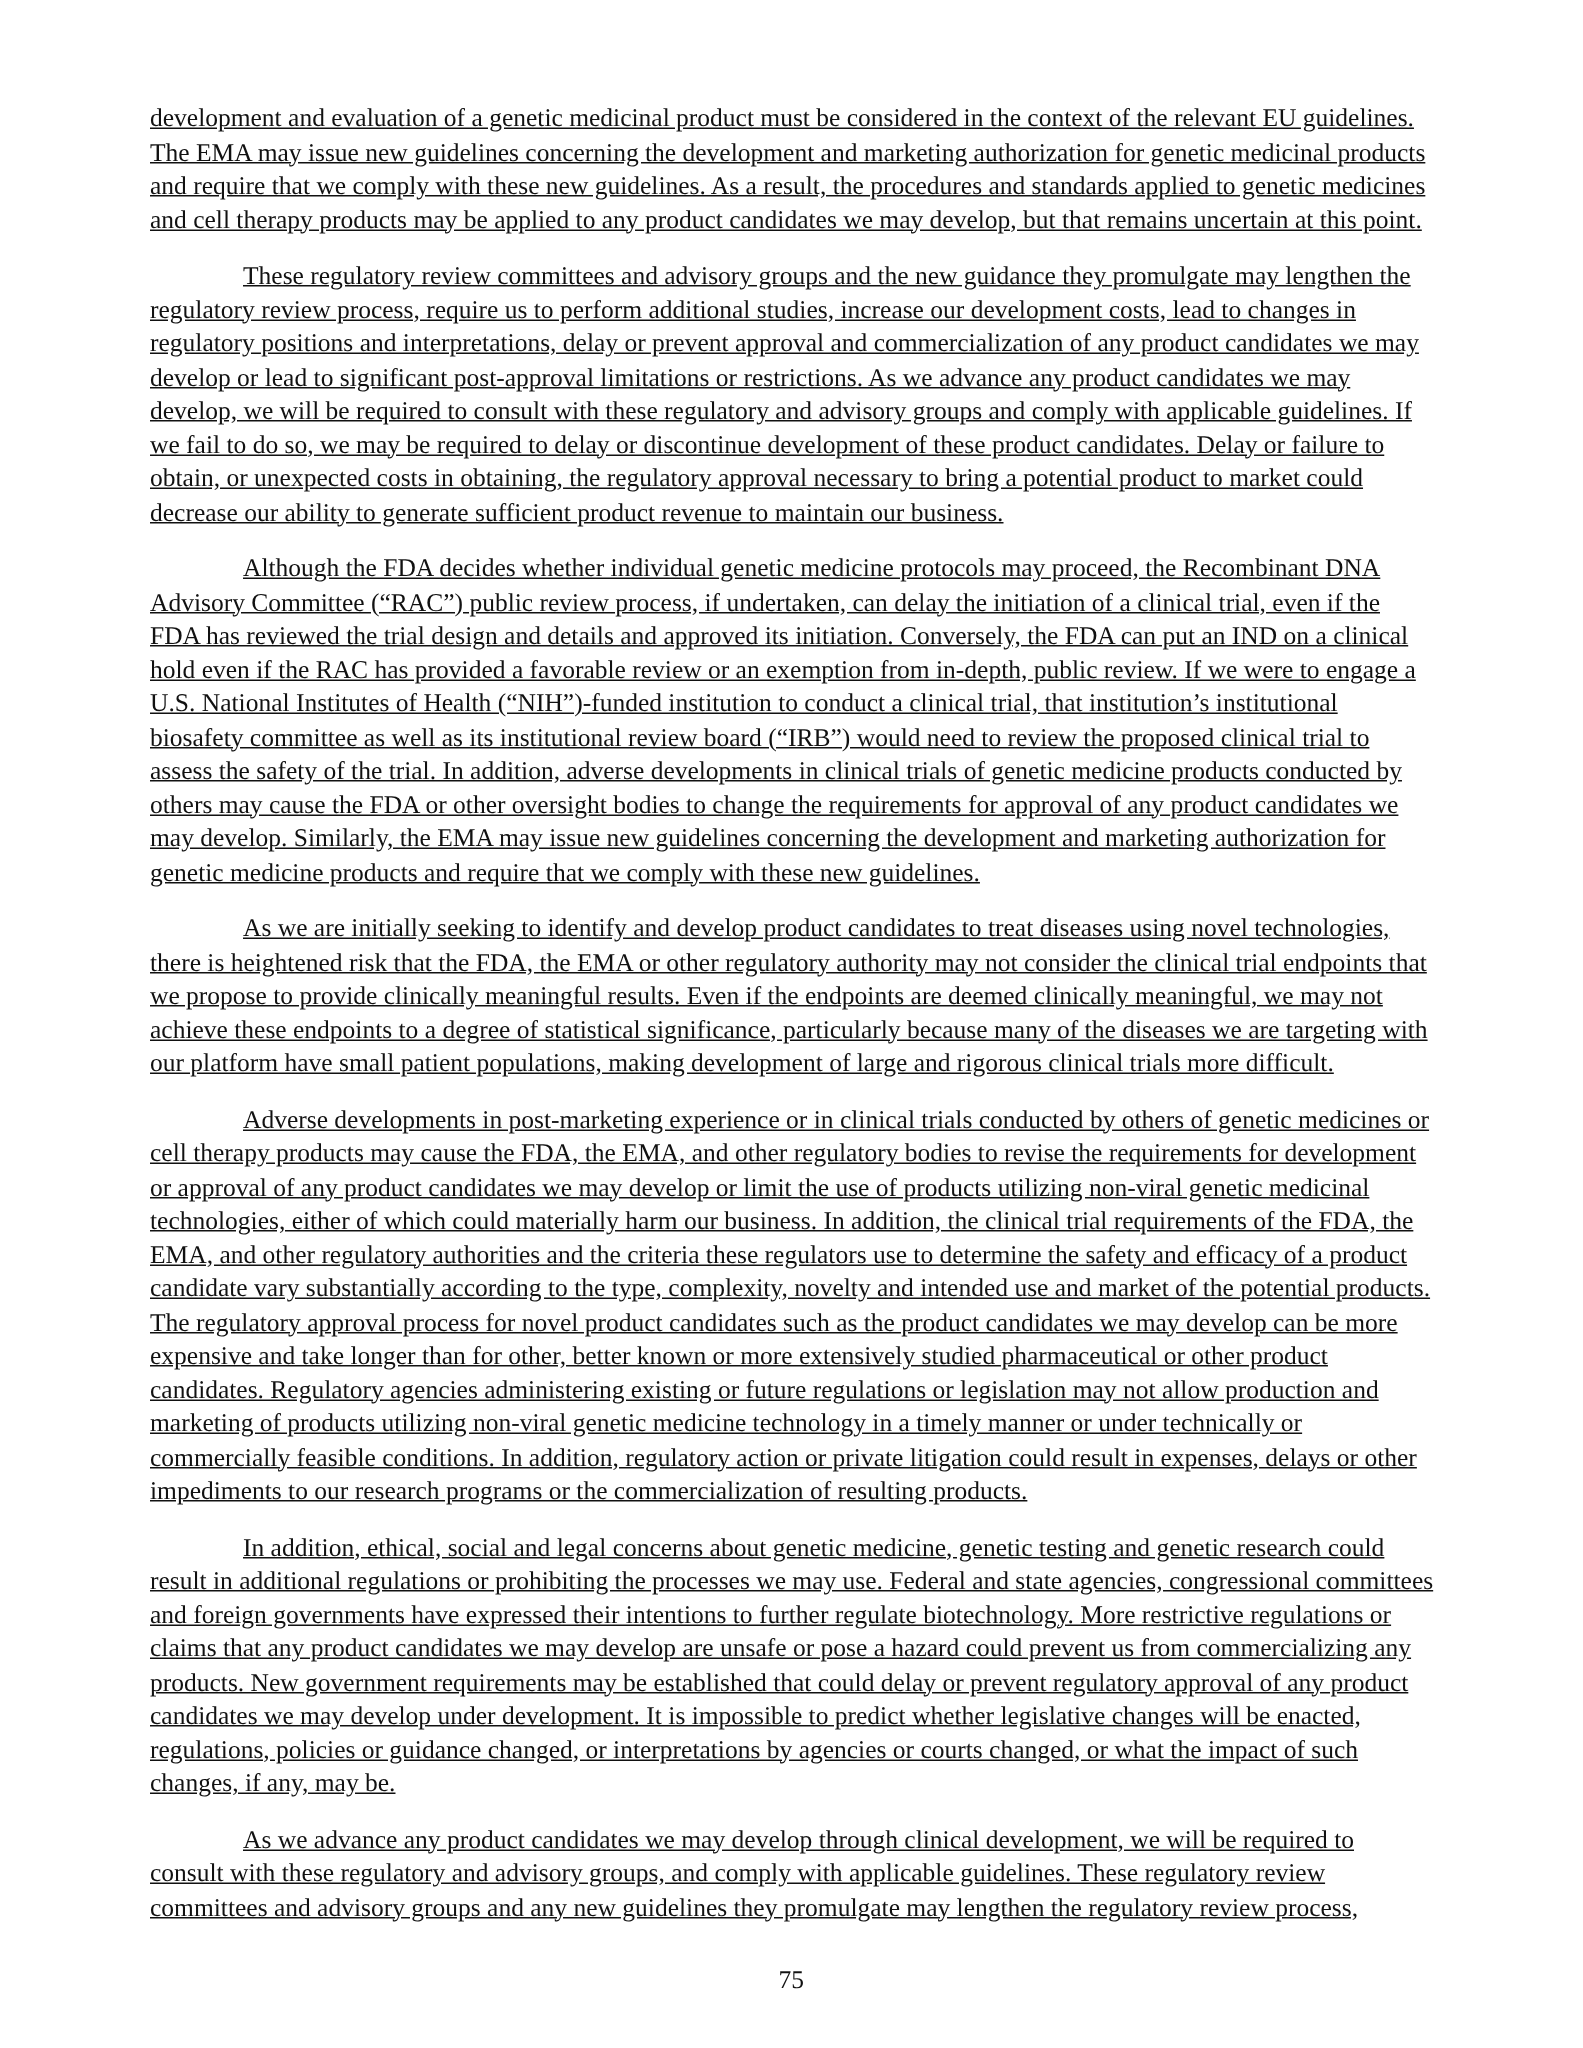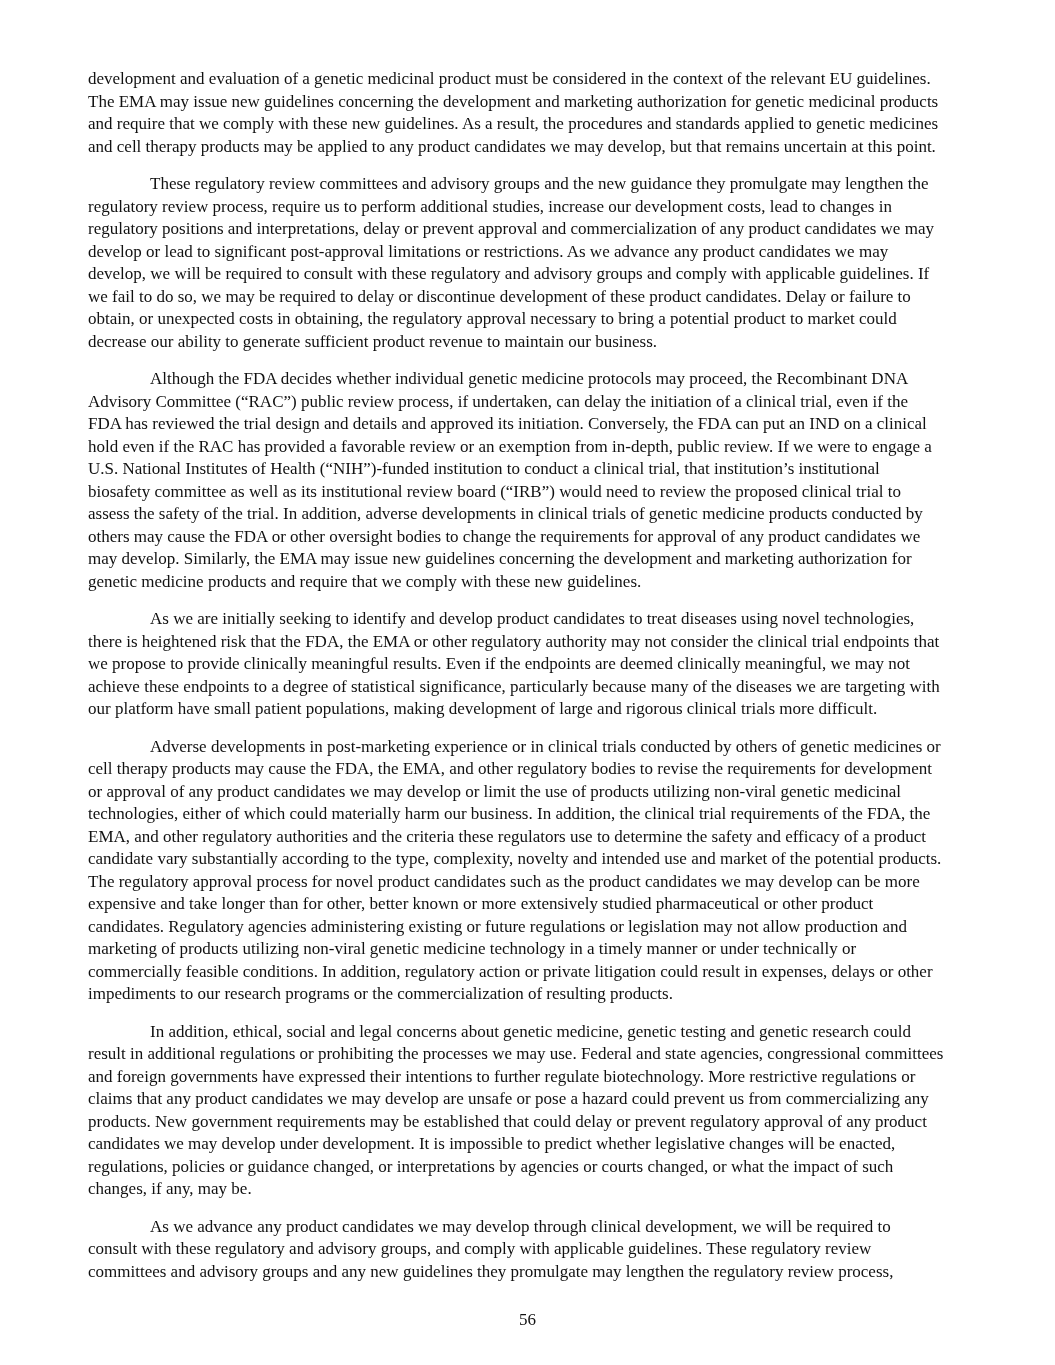--- a/index.html
+++ b/index.html
@@ -12,25 +12,26 @@
     width: 1055px;
     height: 1365px;
     background: #ffffff;
     overflow: hidden;
     font-family: "Liberation Serif", "DejaVu Serif", serif;
     color: #111111;
   }
   .content {
     position: absolute;
     top: 68px;
-    left: 88px;
+    left: 100px;
     width: 856px;
     font-size: 17px;
     line-height: 22.5px;
     text-align: left;
+    text-decoration: underline;
   }
   .content p {
     margin: 0 0 15px 0;
     padding: 0;
   }
   .content p.indented {
     text-indent: 62px;
   }
   .page-number {
     position: absolute;
@@ -48,14 +49,14 @@
 <div class="page">
   <div class="content">
     <p>development and evaluation of a genetic medicinal product must be considered in the context of the relevant EU guidelines. The EMA may issue new guidelines concerning the development and marketing authorization for genetic medicinal products and require that we comply with these new guidelines. As a result, the procedures and standards applied to genetic medicines and cell therapy products may be applied to any product candidates we may develop, but that remains uncertain at this point.</p>
     <p class="indented">These regulatory review committees and advisory groups and the new guidance they promulgate may lengthen the regulatory review process, require us to perform additional studies, increase our development costs, lead to changes in regulatory positions and interpretations, delay or prevent approval and commercialization of any product candidates we may develop or lead to significant post-approval limitations or restrictions. As we advance any product candidates we may develop, we will be required to consult with these regulatory and advisory groups and comply with applicable guidelines. If we fail to do so, we may be required to delay or discontinue development of these product candidates. Delay or failure to obtain, or unexpected costs in obtaining, the regulatory approval necessary to bring a potential product to market could decrease our ability to generate sufficient product revenue to maintain our business.</p>
     <p class="indented">Although the FDA decides whether individual genetic medicine protocols may proceed, the Recombinant DNA Advisory Committee (“RAC”) public review process, if undertaken, can delay the initiation of a clinical trial, even if the FDA has reviewed the trial design and details and approved its initiation. Conversely, the FDA can put an IND on a clinical hold even if the RAC has provided a favorable review or an exemption from in-depth, public review. If we were to engage a U.S. National Institutes of Health (“NIH”)-funded institution to conduct a clinical trial, that institution’s institutional biosafety committee as well as its institutional review board (“IRB”) would need to review the proposed clinical trial to assess the safety of the trial. In addition, adverse developments in clinical trials of genetic medicine products conducted by others may cause the FDA or other oversight bodies to change the requirements for approval of any product candidates we may develop. Similarly, the EMA may issue new guidelines concerning the development and marketing authorization for genetic medicine products and require that we comply with these new guidelines.</p>
     <p class="indented">As we are initially seeking to identify and develop product candidates to treat diseases using novel technologies, there is heightened risk that the FDA, the EMA or other regulatory authority may not consider the clinical trial endpoints that we propose to provide clinically meaningful results. Even if the endpoints are deemed clinically meaningful, we may not achieve these endpoints to a degree of statistical significance, particularly because many of the diseases we are targeting with our platform have small patient populations, making development of large and rigorous clinical trials more difficult.</p>
     <p class="indented">Adverse developments in post-marketing experience or in clinical trials conducted by others of genetic medicines or cell therapy products may cause the FDA, the EMA, and other regulatory bodies to revise the requirements for development or approval of any product candidates we may develop or limit the use of products utilizing non-viral genetic medicinal technologies, either of which could materially harm our business. In addition, the clinical trial requirements of the FDA, the EMA, and other regulatory authorities and the criteria these regulators use to determine the safety and efficacy of a product candidate vary substantially according to the type, complexity, novelty and intended use and market of the potential products. The regulatory approval process for novel product candidates such as the product candidates we may develop can be more expensive and take longer than for other, better known or more extensively studied pharmaceutical or other product candidates. Regulatory agencies administering existing or future regulations or legislation may not allow production and marketing of products utilizing non-viral genetic medicine technology in a timely manner or under technically or commercially feasible conditions. In addition, regulatory action or private litigation could result in expenses, delays or other impediments to our research programs or the commercialization of resulting products.</p>
     <p class="indented">In addition, ethical, social and legal concerns about genetic medicine, genetic testing and genetic research could result in additional regulations or prohibiting the processes we may use. Federal and state agencies, congressional committees and foreign governments have expressed their intentions to further regulate biotechnology. More restrictive regulations or claims that any product candidates we may develop are unsafe or pose a hazard could prevent us from commercializing any products. New government requirements may be established that could delay or prevent regulatory approval of any product candidates we may develop under development. It is impossible to predict whether legislative changes will be enacted, regulations, policies or guidance changed, or interpretations by agencies or courts changed, or what the impact of such changes, if any, may be.</p>
     <p class="indented">As we advance any product candidates we may develop through clinical development, we will be required to consult with these regulatory and advisory groups, and comply with applicable guidelines. These regulatory review committees and advisory groups and any new guidelines they promulgate may lengthen the regulatory review process,</p>
   </div>
-  <div class="page-number">56</div>
+  <div class="page-number">75</div>
 </div>
 
 </body></html>

